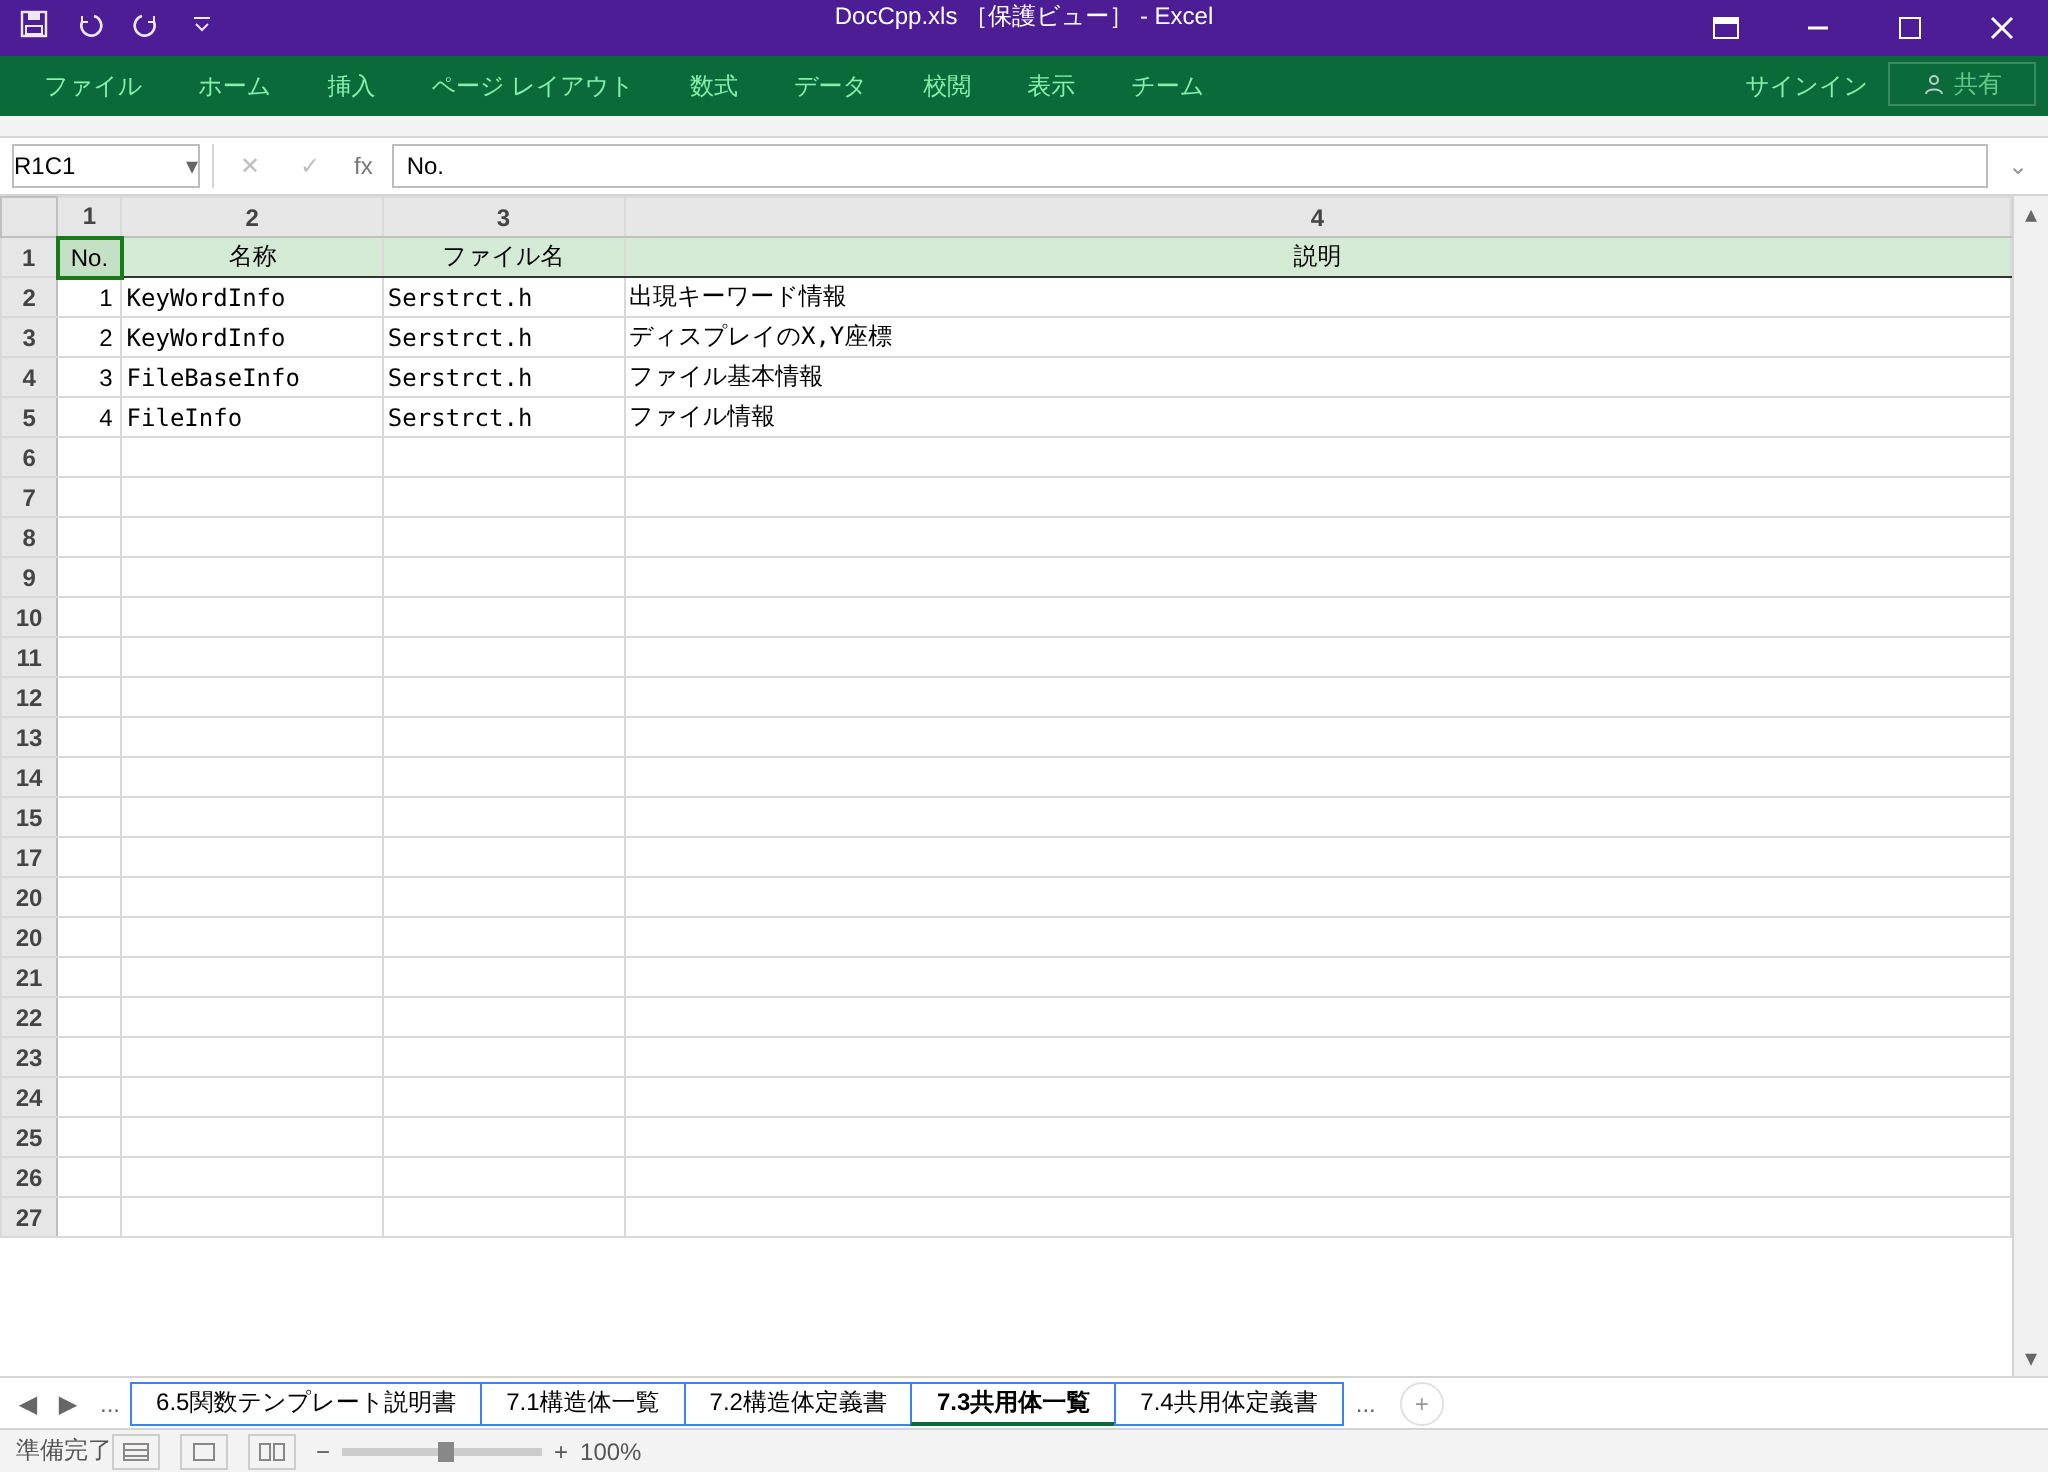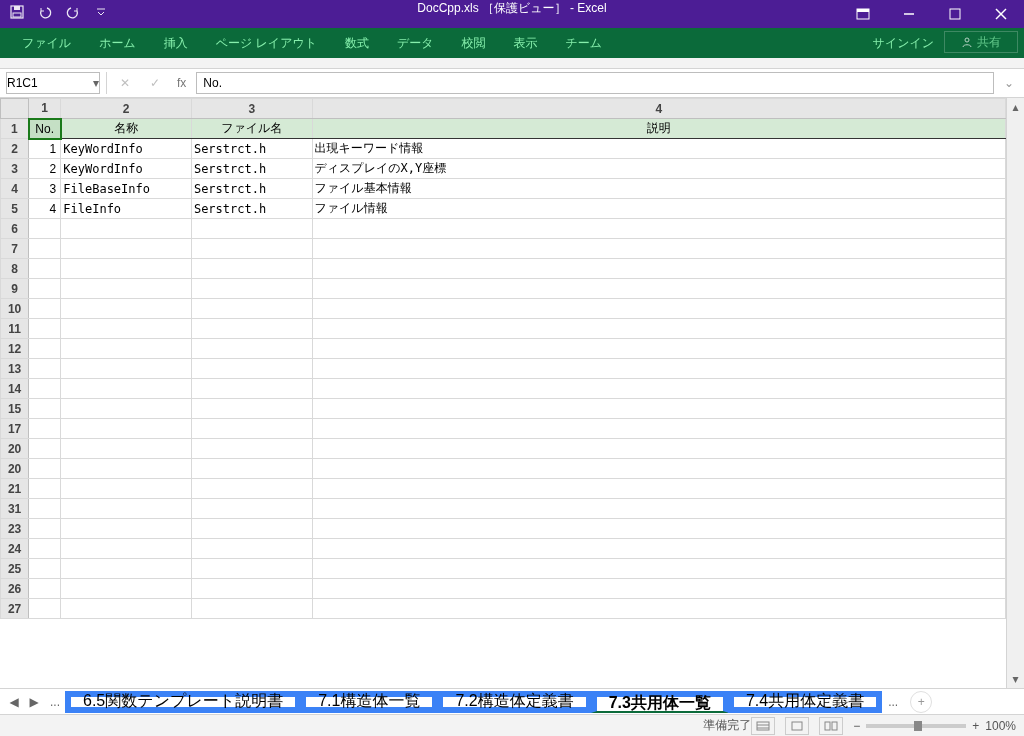--- a/index.html
+++ b/index.html
@@ -34,24 +34,24 @@
 .headrow td{background:#d5ead5;text-align:center;font-weight:400;border-bottom:1px solid #333}
 .headrow td.sel{background:#c5e0c5;border:2px solid #1a7a1a}
 .num{text-align:right;padding-right:4px}
 .txt{text-align:left;font-family:"MS Gothic",monospace}
 .vscroll{width:18px;background:#f0f0f0;border-left:1px solid #d4d4d4;position:relative}
 .vscroll .up,.vscroll .down{height:18px;display:flex;align-items:center;justify-content:center;color:#666}
 .vscroll .down{position:absolute;bottom:0;width:100%}
 .sheettabs{height:26px;background:#fff;border-top:1px solid #d4d4d4;display:flex;align-items:center;padding:0 4px;gap:0}
 .sheettabs .nav{width:20px;height:20px;display:flex;align-items:center;justify-content:center;color:#666}
 .sheettabs .ell{padding:0 6px;color:#666}
-.sheettabs .stab{height:22px;padding:0 12px;display:flex;align-items:center;border:6px solid #3b82f6;background:#fff;margin-left:-1px;font-size:16px;cursor:pointer}
+.sheettabs .stab{height:22px;padding:0 12px;display:flex;align-items:center;border:1px solid #3b82f6;background:#fff;margin-left:-1px;font-size:12px;cursor:pointer}
 .sheettabs .stab.active{background:#fff;border-bottom:2px solid #0b6a3a;font-weight:700}
 .sheettabs .add{width:22px;height:22px;display:flex;align-items:center;justify-content:center;color:#999;border:1px solid #e0e0e0;border-radius:50%;margin-left:6px}
-.status{height:22px;background:#f3f3f3;border-top:1px solid #d4d4d4;display:flex;align-items:center;padding:0 8px;color:#555;font-size:11px;justify-content:flex-end}
+.status{height:22px;background:#f3f3f3;border-top:1px solid #d4d4d4;display:flex;align-items:center;padding:0 8px;color:#555;font-size:11px;justify-content:flex-start}
 .status .right{display:flex;align-items:center;gap:10px}
 .viewbtn{width:24px;height:18px;border:1px solid #ccc;display:flex;align-items:center;justify-content:center}
 .zoom{display:flex;align-items:center;gap:6px}
 .slider{width:100px;height:4px;background:#ccc;position:relative}
 .slider .thumb{position:absolute;left:48px;top:-3px;width:8px;height:10px;background:#888}
 svg{display:block}
 </style>
 </head>
 <body>
 
@@ -284,21 +284,21 @@
             <td></td>
           </tr>
           <tr>
             <th class="rowhdr">21</th>
             <td></td>
             <td></td>
             <td></td>
             <td></td>
           </tr>
           <tr>
-            <th class="rowhdr">31</th>
+            <th class="rowhdr">22</th>
             <td></td>
             <td></td>
             <td></td>
             <td></td>
           </tr>
           <tr>
             <th class="rowhdr">23</th>
             <td></td>
             <td></td>
             <td></td>

